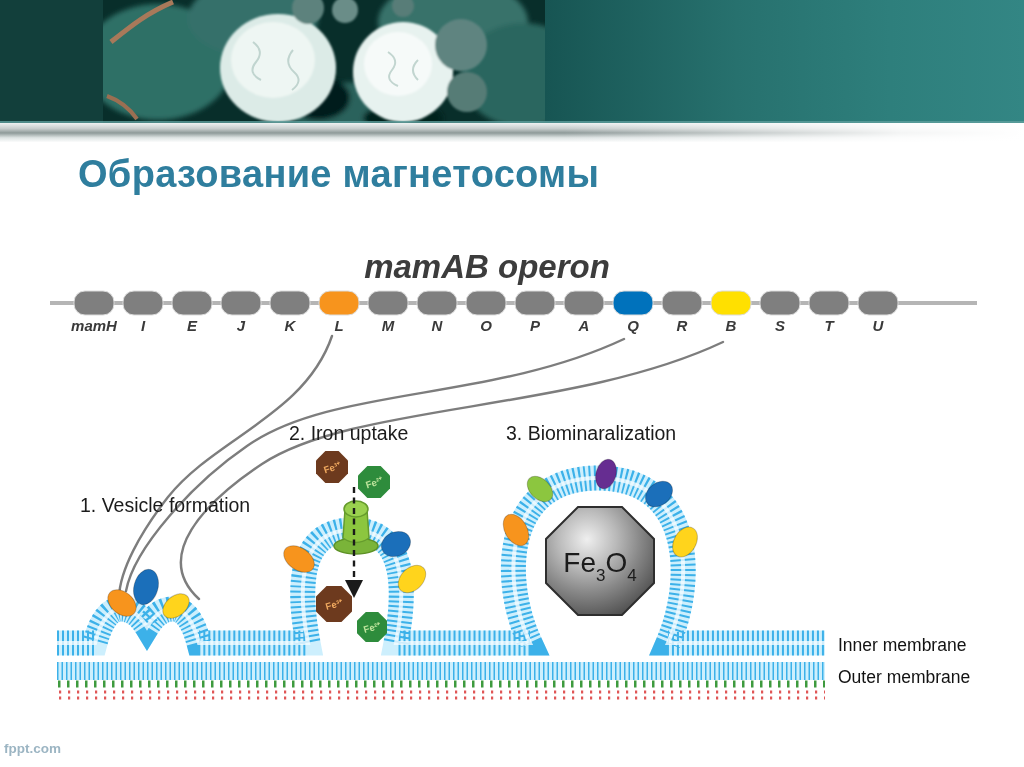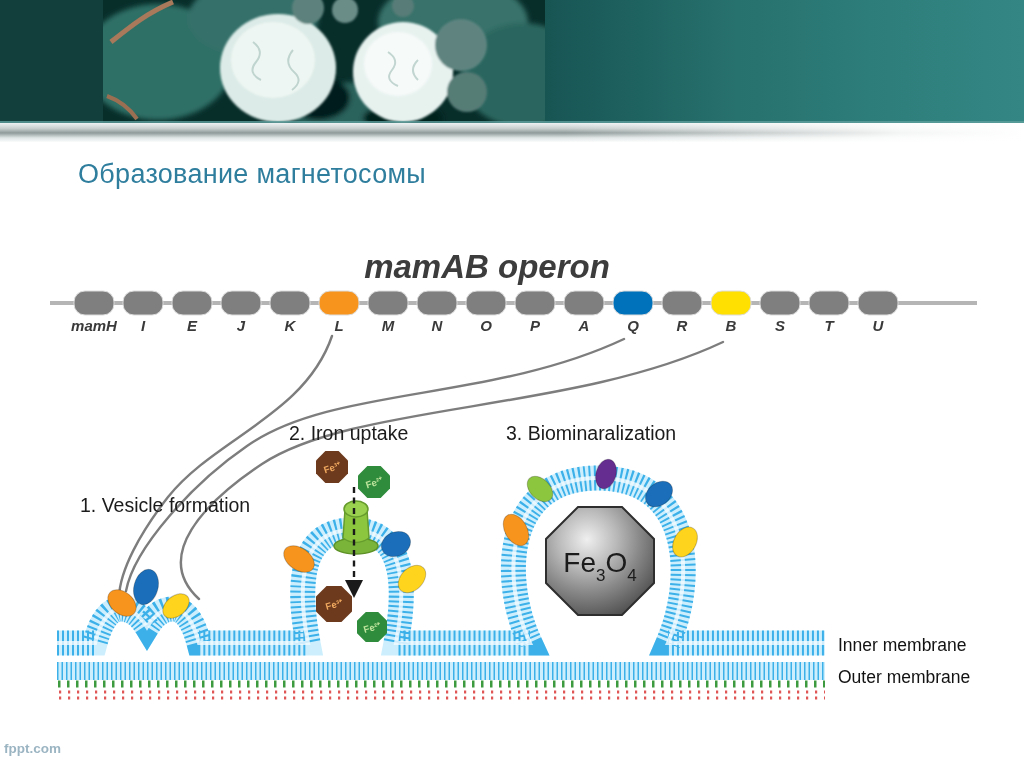--- a/index.html
+++ b/index.html
@@ -13,22 +13,22 @@
   .banner-photo{position:absolute;left:103px;top:0;width:442px;height:123px;display:block;}
   .banner-right{position:absolute;left:545px;top:0;width:479px;height:123px;
     background:linear-gradient(90deg,#175553 0%,#27716e 40%,#2e7f7c 72%,#338684 100%);}
   .banner-edge{position:absolute;left:0;top:121px;width:1024px;height:2px;background:#5f9f9d;opacity:.8;}
   .silver-bar{position:absolute;left:0;top:123px;width:1024px;height:19px;
     background:
       linear-gradient(90deg, rgba(255,255,255,0) 55%, rgba(255,255,255,.9) 88%, #ffffff 100%),
       linear-gradient(180deg,#eef1f1 0%,#c6cccc 30%,#8e9a99 52%,#dfe5e5 78%,#fbfcfc 100%);}
   
   .slide-title{
-    position:absolute;left:78px;top:152px;font-size:27px;line-height:44px;
-    color:#2f7e9e;letter-spacing:.3px;white-space:nowrap;
+    position:absolute;left:78px;top:152px;font-size:38px;line-height:44px;
+    color:#2f7e9e;letter-spacing:.3px;white-space:nowrap;font-weight:bold;
   }
   
   svg text{font-family:"Liberation Sans",sans-serif;}
   .t-operon{font-size:33px;font-style:italic;font-weight:700;fill:#3c3c3c;}
   .t-gene{font-size:15px;font-style:italic;font-weight:700;fill:#3a3a3a;}
   .t-stage{font-size:19.5px;font-weight:500;fill:#1b1b1b;}
   .t-mem{font-size:17.5px;fill:#121212;}
   .t-ion{font-size:9.5px;font-weight:700;}
   .t-ion-ferric{fill:#f0a95f;}
   .t-ion-ferrous{fill:#bfe49d;}

